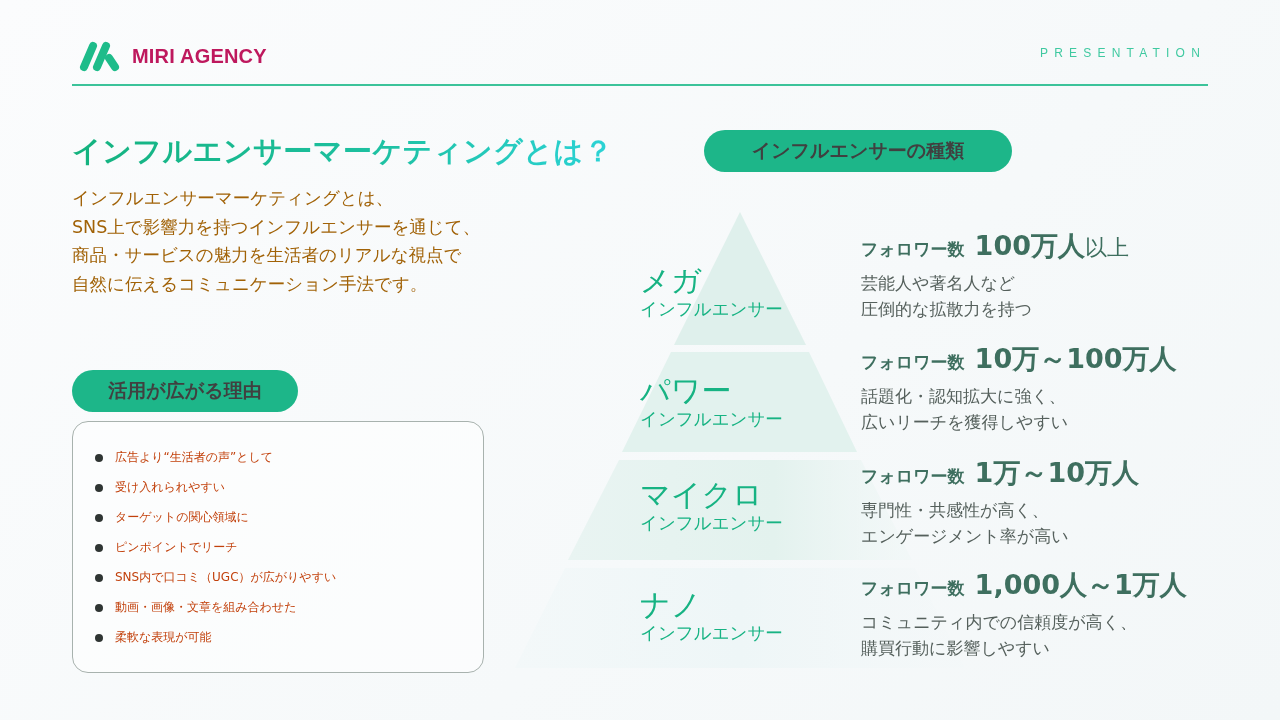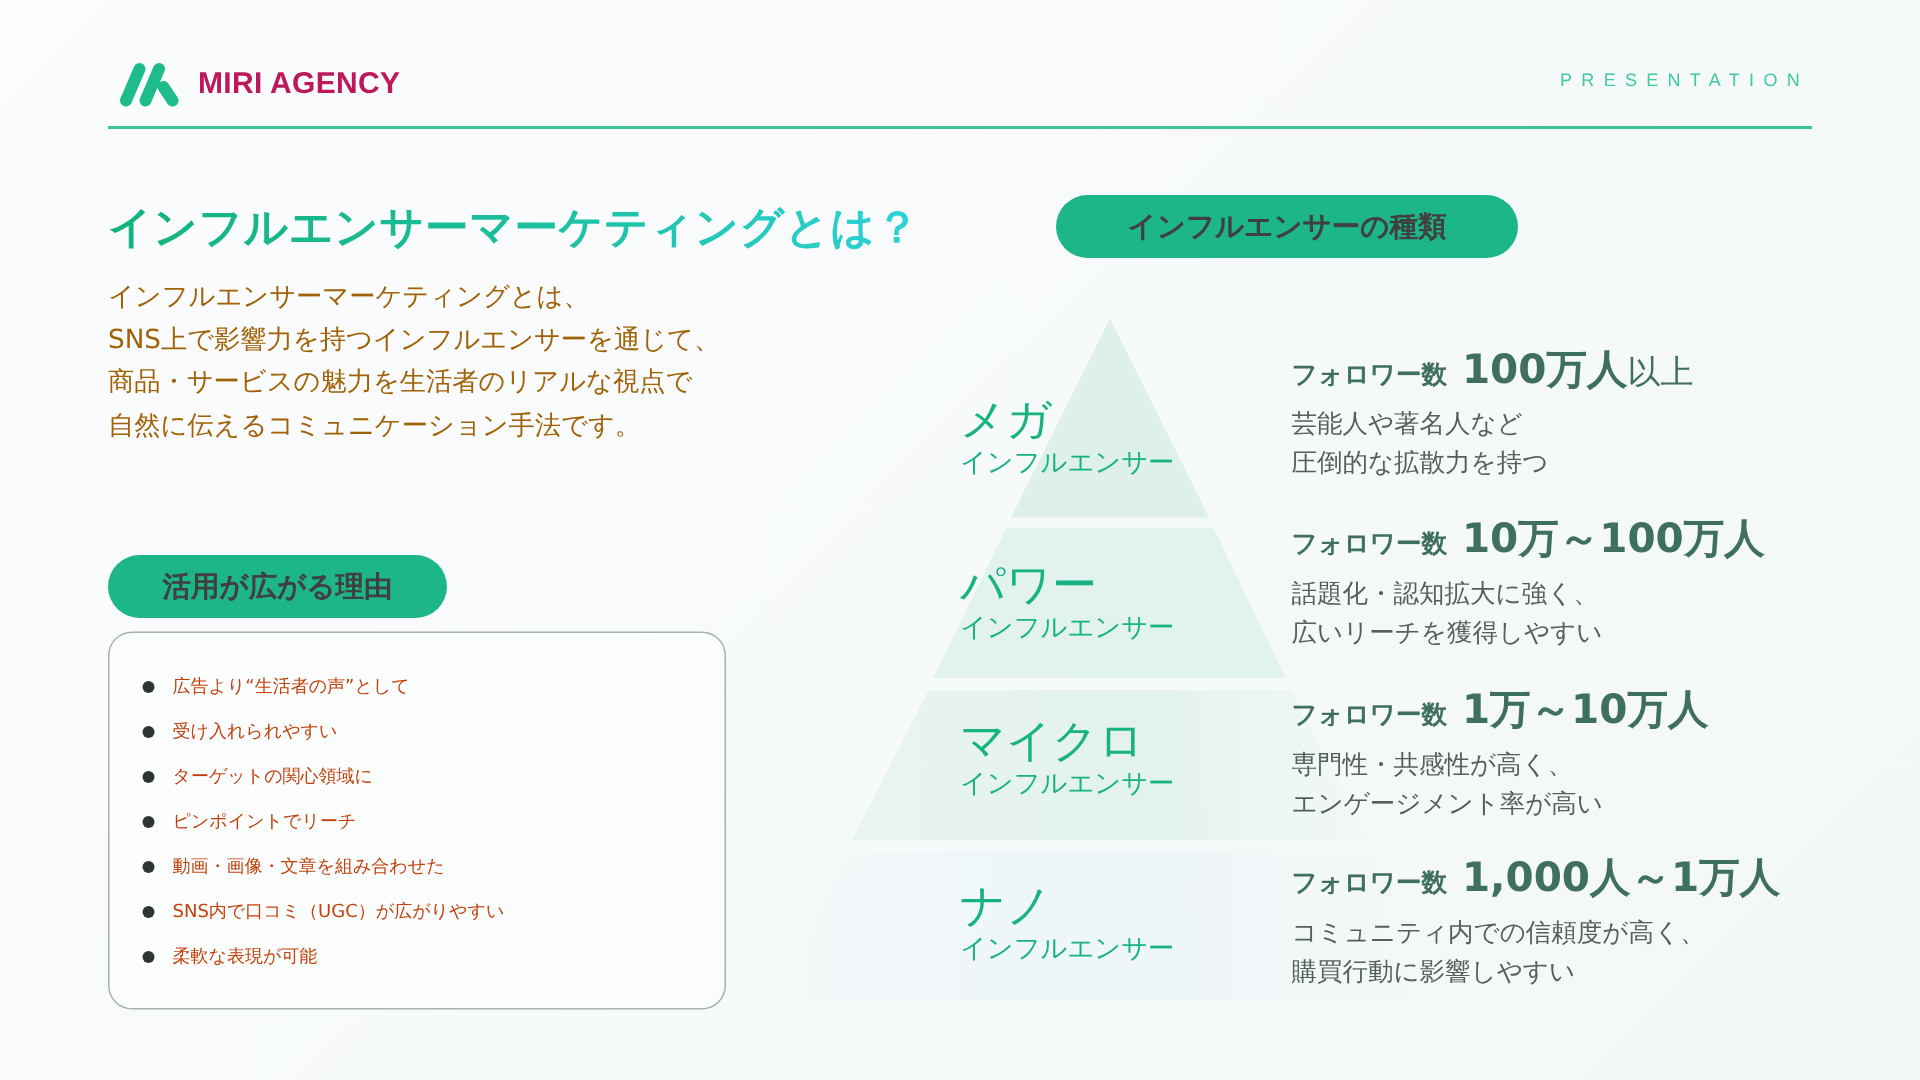--- a/index.html
+++ b/index.html
@@ -86,22 +86,22 @@
   <div>自然に伝えるコミュニケーション手法です。</div>
 </div>
 
 <div class="pill pill-reasons">活用が広がる理由</div>
 <div class="reasons-box">
   <ul>
     <li><span class="dot"></span><span>広告より“生活者の声”として</span></li>
     <li><span class="dot"></span><span>受け入れられやすい</span></li>
     <li><span class="dot"></span><span>ターゲットの関心領域に</span></li>
     <li><span class="dot"></span><span>ピンポイントでリーチ</span></li>
+    <li><span class="dot"></span><span>SNS内で口コミ（UGC）が広がりやすい</span></li>
     <li><span class="dot"></span><span>動画・画像・文章を組み合わせた</span></li>
-    <li><span class="dot"></span><span>SNS内で口コミ（UGC）が広がりやすい</span></li>
     <li><span class="dot"></span><span>柔軟な表現が可能</span></li>
   </ul>
 </div>
 
 <div class="pill pill-types">インフルエンサーの種類</div>
 
 <svg class="pyramid" viewBox="0 0 1280 720">
   <defs>
     <linearGradient id="fadeR" x1="0" y1="0" x2="1" y2="0">
       <stop offset="0" stop-color="#e9f4f2"></stop>

